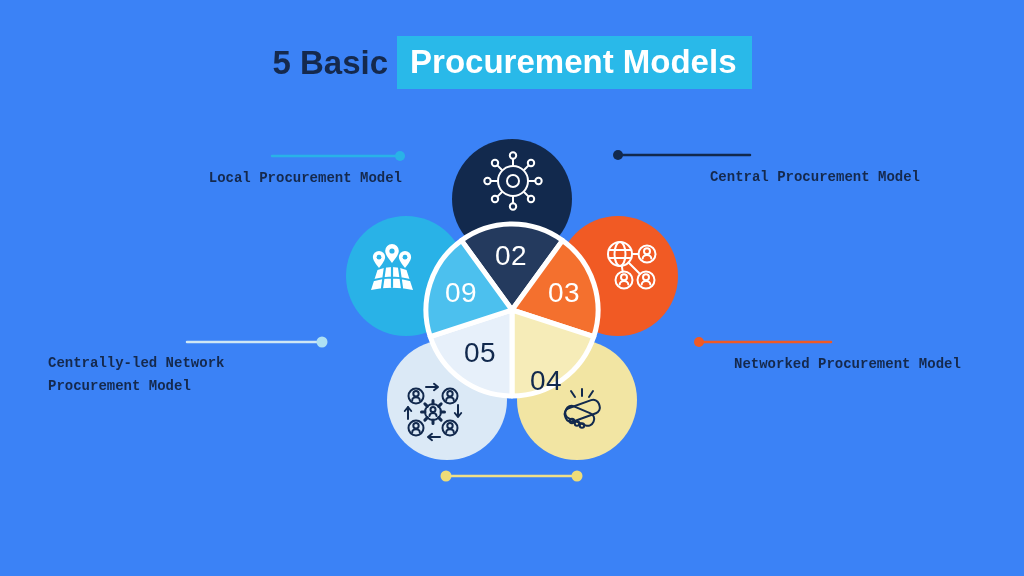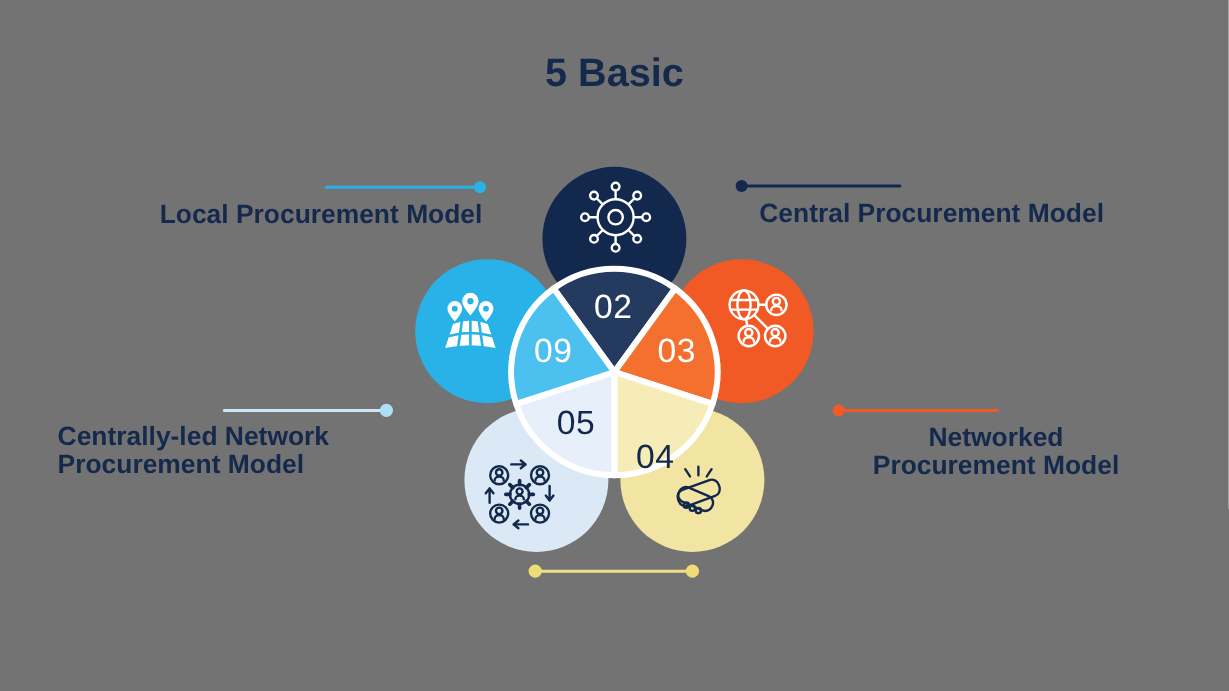--- a/index.html
+++ b/index.html
@@ -1,42 +1,42 @@
 <!DOCTYPE html>
 <html style="--navy: #12294d; --navy-wedge: #243a5e; --cyan: #29b2e7; --cyan-wedge: #4cc0ee; --orange: #f15a24; --orange-wedge: #f4702e; --pale-blue: #dbe9f6; --pale-blue-wedge: #e7f0fa; --pale-yellow: #f2e5a3; --pale-yellow-wedge: #f6ecb8; --highlight: #29b9e9; --text-navy: #15294d; --light-line: #cfe7f4; --light-dot: #aee0f3; --yellow-line: #f0e087; --yellow-dot: #eedc78;"><head>
 <meta charset="utf-8">
 <style>
   html,body{margin:0;padding:0;background:#fff;}
   .stage{
-    position:relative;width:1024px;height:576px;background:#737373;overflow:hidden;
+    position:relative;width:1024px;height:576px;background:#3b82f6;overflow:hidden;
     font-family:"Liberation Sans",sans-serif;
   }
   svg{position:absolute;left:0;top:0;}
 
   
   .title{
     position:absolute;left:0;top:36px;width:100%;
     display:flex;justify-content:center;align-items:center;gap:9px;
     font-size:33px;font-weight:700;line-height:1;
   }
   .title-prefix{color:var(--text-navy);padding:8px 0;}
   .title-highlight{
     background:var(--highlight);color:#ffffff;
     padding:9px 15px 11px 13px;
   }
 
   
   .lbl{
     position:absolute;color:var(--text-navy);
-    font-size:22px;font-weight:700;line-height:23px;
+    font-size:14px;font-weight:700;line-height:23px;font-family:Liberation Mono, monospace;
   }
   .lbl-local    {left:120px;top:167px;width:282px;text-align:right;}
   .lbl-central  {left:620px;top:166px;width:300px;text-align:right;}
   .lbl-centrally{left:48px; top:352px;width:270px;}
-  .lbl-network  {left:705px;top:353px;width:250px;text-align:center;}
+  .lbl-network  {left:734px;top:353px;width:250px;text-align:left;}
   .lbl-federal  {left:387px;top:486px;width:250px;text-align:center;}
 
   
   .num{
     position:absolute;transform:translate(-50%,-50%);
     font-size:28px;font-weight:400;letter-spacing:.5px;
   }
   .num-white{color:#ffffff;}
   .num-navy{color:var(--navy);}
   .num-01{left:461px;top:293px;}
@@ -172,20 +172,21 @@
       <line x1="703" y1="342" x2="831" y2="342" class="ln" style="stroke:var(--orange)"></line>
 
       <circle cx="446" cy="476" r="5.5" style="fill:var(--yellow-dot)"></circle>
       <line x1="451" y1="476" x2="572" y2="476" class="ln" style="stroke:var(--yellow-line)"></line>
       <circle cx="577" cy="476" r="5.5" style="fill:var(--yellow-dot)"></circle>
     </g>
   </svg>
 
   <div class="title">
     <span class="title-prefix">5 Basic</span>
+    <span class="title-highlight">Procurement Models</span>
   </div>
 
   <div class="num num-white num-01">09</div>
   <div class="num num-white num-02">02</div>
   <div class="num num-white num-03">03</div>
   <div class="num num-navy  num-04">04</div>
   <div class="num num-navy  num-05">05</div>
 
   <div class="lbl lbl-local">Local Procurement Model</div>
   <div class="lbl lbl-central">Central Procurement Model</div>

